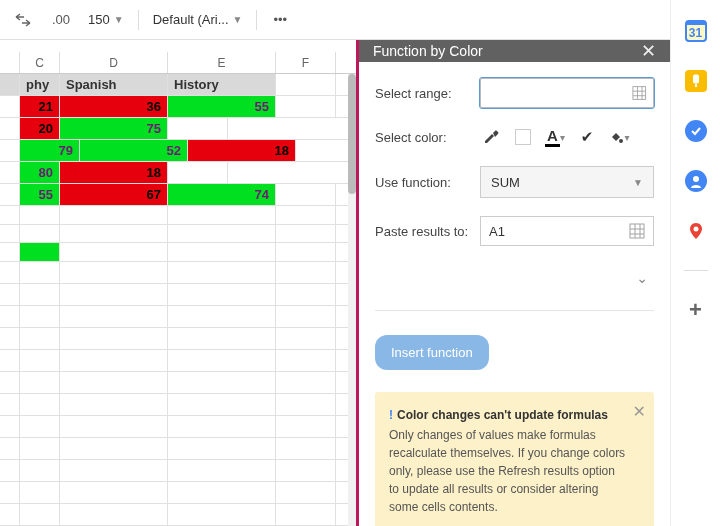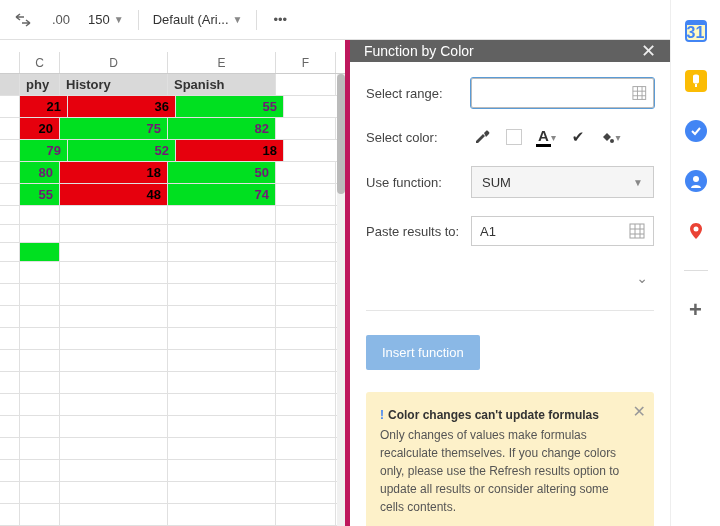--- a/index.html
+++ b/index.html
@@ -21,49 +21,49 @@
   .cell { width: 108px; border-right: 1px solid #e0e0e0; padding: 0 4px; line-height: 22px; font-size: 13px; }
   .cell.head { background: #d9d9d9; font-weight: bold; text-align: left; padding-left: 6px; }
   .cell.first { width: 20px; }
   .cell.num { text-align: right; font-weight: bold; padding-right: 6px; }
   .red { background: #e6000d; color: #000; }
   .green { background: #00e020; color: #701a75; }
   
   .scroll-track { width: 8px; background: #f1f1f1; position: absolute; right: 0; top: 34px; bottom: 0; }
   .scroll-thumb { width: 8px; height: 120px; background: #bbb; border-radius: 4px; position: absolute; top: 0; }
   
-  .sidebar { flex: 1; background: #fff; border-left: 5px solid #be185d; display: flex; flex-direction: column; }
+  .sidebar { flex: 1; background: #fff; border-left: 3px solid #be185d; display: flex; flex-direction: column; }
   .sidebar-header { background: #616161; color: #fff; height: 40px; display: flex; align-items: center; justify-content: space-between; padding: 0 14px; font-size: 14px; font-weight: 500; }
   .close-x { cursor: pointer; font-size: 18px; color: #eee; }
   .sidebar-body { padding: 16px; display: flex; flex-direction: column; gap: 18px; }
   .form-row { display: flex; align-items: center; gap: 10px; }
   .form-label { width: 95px; font-size: 13px; color: #444; }
   .range-input { flex: 1; height: 30px; border: 1px solid #bbb; border-radius: 2px; display: flex; align-items: center; padding: 0 6px; outline: 1px solid #5b9bd5; }
   .range-input input { border: none; outline: none; width: 100%; font-size: 13px; }
   .grid-icon { width: 16px; height: 16px; opacity: 0.6; }
   .color-tools { display: flex; align-items: center; gap: 10px; }
   .tool { width: 22px; height: 22px; display: flex; align-items: center; justify-content: center; cursor: pointer; }
   .eyedropper { font-size: 16px; }
   .swatch-box { width: 16px; height: 16px; border: 1px solid #ccc; background: #fff; }
   .letter-a { font-size: 15px; font-weight: bold; border-bottom: 3px solid #000; padding: 0 2px; position: relative; }
   .check { font-size: 15px; }
   .select-box { flex: 1; height: 32px; border: 1px solid #ccc; background: #f5f5f5; display: flex; align-items: center; justify-content: space-between; padding: 0 10px; font-size: 13px; }
   .result-input { flex: 1; height: 30px; border: 1px solid #ccc; display: flex; align-items: center; padding: 0 8px; font-size: 13px; }
   .expand-row { text-align: right; padding-right: 6px; margin-top: 6px; }
   .expand-chevron { font-size: 14px; color: #888; cursor: pointer; }
   .divider-h { height: 1px; background: #e5e5e5; margin: 6px 0; }
-  .insert-btn { background: #8ab8e6; color: #fff; border: none; padding: 10px 16px; font-size: 13px; font-weight: 500; border-radius: 2px; cursor: pointer; align-self: flex-start; }
+  .insert-btn { background: #8ab8e6; color: #fff; border: none; padding: 10px 16px; font-size: 13px; font-weight: 500; border-radius: 12px; cursor: pointer; align-self: flex-start; }
   .info-box { background: #fdf1c9; border-radius: 3px; padding: 14px 28px 14px 14px; font-size: 12px; line-height: 1.5; color: #555; position: relative; margin-top: 4px; }
   .info-box strong { color: #333; display: block; margin-bottom: 2px; }
   .info-close { position: absolute; top: 8px; right: 8px; cursor: pointer; color: #999; font-size: 16px; }
   .info-icon { color: #4285f4; font-weight: bold; margin-right: 4px; }
   
   .app-rail { position: absolute; right: 0; top: 0; width: 50px; height: 100%; background: #fff; border-left: 1px solid #eee; display: flex; flex-direction: column; align-items: center; padding-top: 20px; gap: 28px; }
   .app-icon { width: 22px; height: 22px; border-radius: 4px; display: flex; align-items: center; justify-content: center; font-size: 14px; font-weight: bold; cursor: pointer; }
-  .cal { background: #fef9c3; border: 2px solid #4285f4; color: #4285f4; font-size: 16px; border-top: 5px solid #4285f4; }
+  .cal { background: #fef9c3; border: 2px solid #4285f4; color: #4285f4; font-size: 12px; border-top: 5px solid #4285f4; }
   .keep { background: #fbbc04; color: #fff; }
   .tasks { background: #4285f4; border-radius: 50%; color: #fff; }
   .contacts { background: #4285f4; border-radius: 50%; color: #fff; }
   .maps svg { width: 20px; height: 20px; }
   .plus { color: #666; font-size: 22px; }
 </style>
 </head>
 <body>
 
 <div class="toolbar">
@@ -96,57 +96,55 @@
     <div class="col-headers">
       <div class="col-header first"></div>
       <div class="col-header" style="width:40px">C</div>
       <div class="col-header">D</div>
       <div class="col-header">E</div>
       <div class="col-header" style="width:60px">F</div>
     </div>
     <div class="row">
       <div class="cell head first"></div>
       <div class="cell head" style="width:40px">phy</div>
+      <div class="cell head">Spanish</div>
       <div class="cell head">History</div>
-      <div class="cell head">Spanish</div>
       <div class="cell" style="width:60px"></div>
     </div>
     <div id="data-rows">
         <div class="row">
           <div class="cell first"></div>
-    <div class="cell num red" style="width:48px">21</div>
+    <div class="cell num red" style="width:40px">21</div>
     <div class="cell num red">36</div>
     <div class="cell num green">55</div>
     <div class="cell" style="width:60px"></div>
         </div>
         <div class="row">
           <div class="cell first"></div>
     <div class="cell num red" style="width:40px">20</div>
     <div class="cell num green">75</div>
-    <div class="cell num green">82</div>
-    <div class="cell" style="width:60px"></div>
-        </div>
-        <div class="row">
-          <div class="cell first"></div>
-    <div class="cell num green" style="width:48px">79</div>
+    <div class="cell" style="width:60px"></div>
+        </div>
+        <div class="row">
+          <div class="cell first"></div>
+    <div class="cell num green" style="width:60px">79</div>
     <div class="cell num green">52</div>
     <div class="cell num red">18</div>
     <div class="cell" style="width:60px"></div>
         </div>
         <div class="row">
           <div class="cell first"></div>
     <div class="cell num green" style="width:40px">80</div>
     <div class="cell num red">18</div>
-    <div class="cell num green">50</div>
     <div class="cell" style="width:60px"></div>
         </div>
         <div class="row">
           <div class="cell first"></div>
     <div class="cell num green" style="width:40px">55</div>
-    <div class="cell num red">48</div>
+    <div class="cell num red">67</div>
     <div class="cell num green">74</div>
     <div class="cell" style="width:60px"></div>
         </div>
       </div>
     <div class="row">
         <div class="cell first"></div>
         <div class="cell" style="width:40px"></div>
         <div class="cell"></div>
         <div class="cell"></div>
         <div class="cell" style="width:60px"></div>

